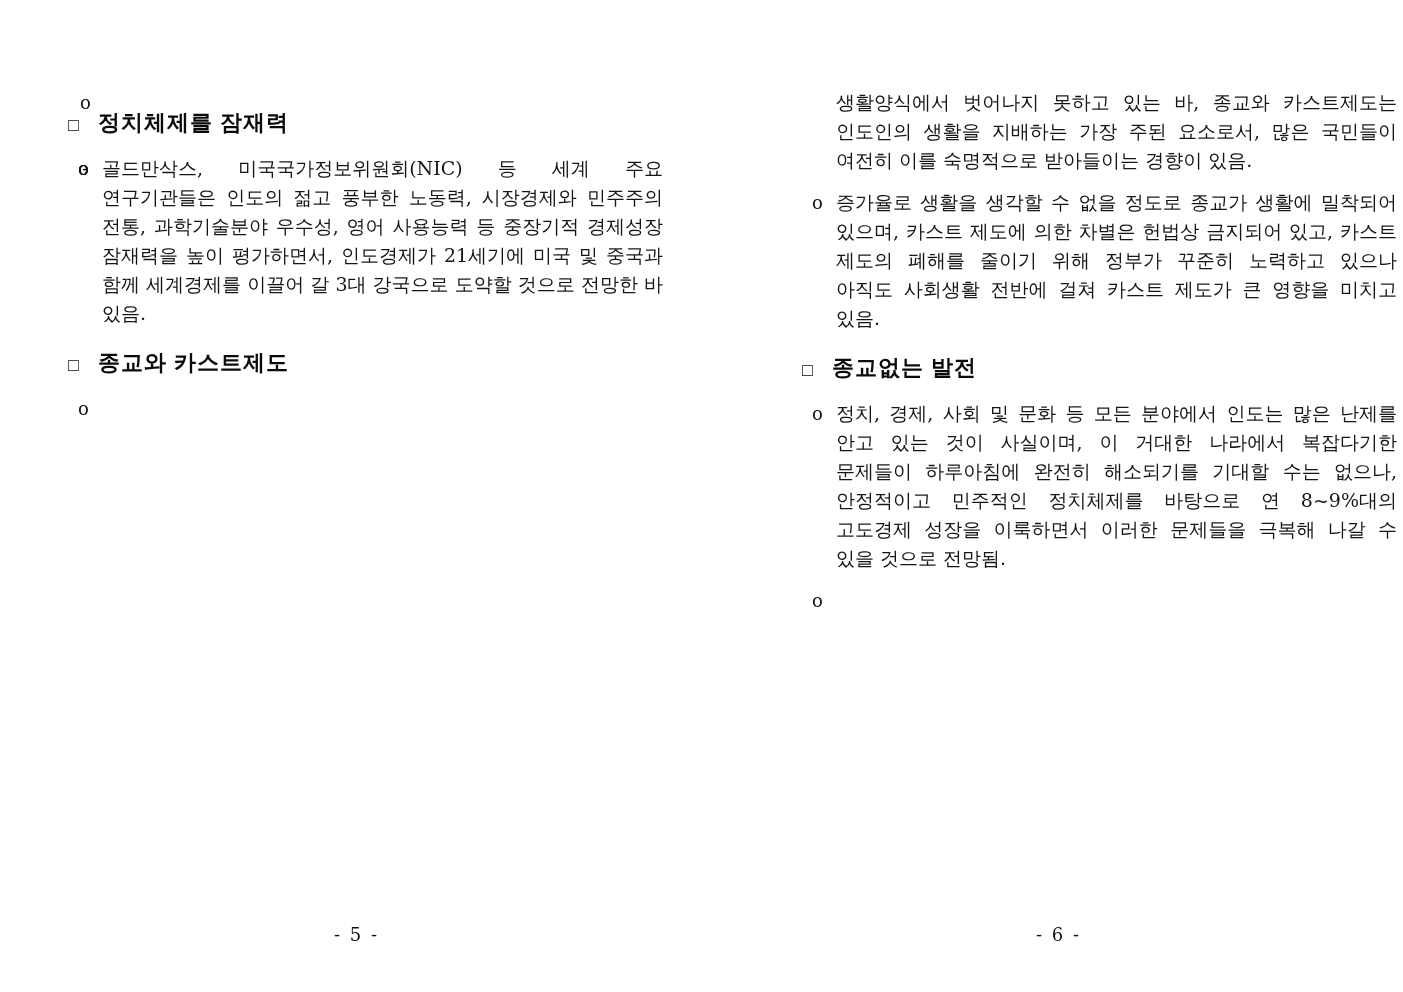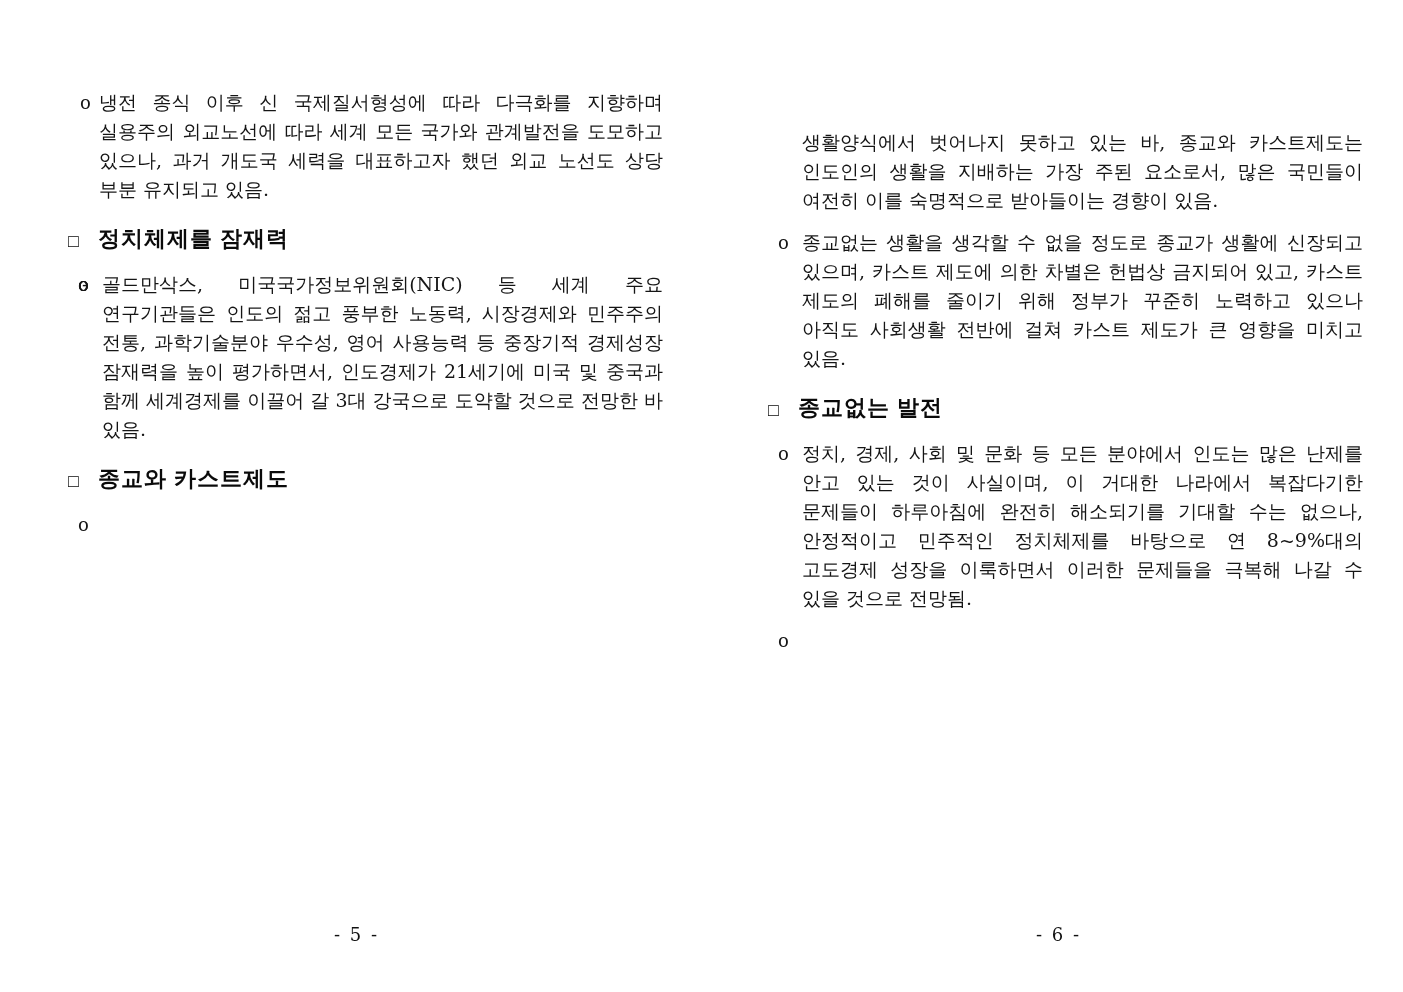--- a/index.html
+++ b/index.html
@@ -11,21 +11,21 @@
     color: #151515;
     font-family: "DejaVu Serif", serif;
     overflow: hidden;
   }
   .col {
     position: absolute;
     top: 88px;
     width: 597px;
   }
   .col-left  { left: 66px; }
-  .col-right { left: 766px; margin-top: 40px; }
+  .col-right { left: 800px; }
 
   p.body {
     position: relative;
     margin: 0 0 13px 0;
     padding-left: 36px;
     font-size: 19px;
     line-height: 29px;
     text-align: justify;
     word-break: keep-all;
   }
@@ -74,21 +74,20 @@
 </style>
 </head>
 <body>
 
 <div class="sheet">
 
   <div class="col col-left">
 
     <p class="body first">
       <span class="mk">o</span>
-      <span>냉전 종식 이후 신 국제질서형성에 따라 다극화를 지향하며 실용주의 외교노선에 따라 세계 모든 국가와 관계발전을 도모하고 있으나, 과거 개도국 세력을 대표하고자 했던 외교 노선도 상당 부분 유지되고 있음.</span>
     </p>
 
     <h2 class="sec">
       <span class="mk">□</span>
       <span>정치체제를 잠재력</span>
     </h2>
 
     <p class="body">
       <span class="mk">o</span>
     </p>
@@ -118,21 +117,21 @@
   </div>
 
   <div class="col col-right">
 
     <p class="body nomark">
       <span>생활양식에서 벗어나지 못하고 있는 바, 종교와 카스트제도는 인도인의 생활을 지배하는 가장 주된 요소로서, 많은 국민들이 여전히 이를 숙명적으로 받아들이는 경향이 있음.</span>
     </p>
 
     <p class="body">
       <span class="mk">o</span>
-      <span>종교없는 생활을 생각할 수 없을 정도로 종교가 생활에 신장되고 있으며, 카스트 제도에 의한 차별은 헌법상 금지되어 있고, 카스트 제도의 폐해를 줄이기 위해 정부가 꾸준히 노력하고 있으나 아직도 사회생활 전반에 걸쳐 카스트 제도가 큰 영향을 미치고 있음.</span>
+      <span>증가율로 생활을 생각할 수 없을 정도로 종교가 생활에 밀착되어 있으며, 카스트 제도에 의한 차별은 헌법상 금지되어 있고, 카스트 제도의 폐해를 줄이기 위해 정부가 꾸준히 노력하고 있으나 아직도 사회생활 전반에 걸쳐 카스트 제도가 큰 영향을 미치고 있음.</span>
     </p>
 
     <h2 class="sec">
       <span class="mk">□</span>
       <span>종교없는 발전</span>
     </h2>
 
     <p class="body">
       <span class="mk">o</span>
       <span>정치, 경제, 사회 및 문화 등 모든 분야에서 인도는 많은 난제를 안고 있는 것이 사실이며, 이 거대한 나라에서 복잡다기한 문제들이 하루아침에 완전히 해소되기를 기대할 수는 없으나, 안정적이고 민주적인 정치체제를 바탕으로 연 8~9%대의 고도경제 성장을 이룩하면서 이러한 문제들을 극복해 나갈 수 있을 것으로 전망됨.</span>

